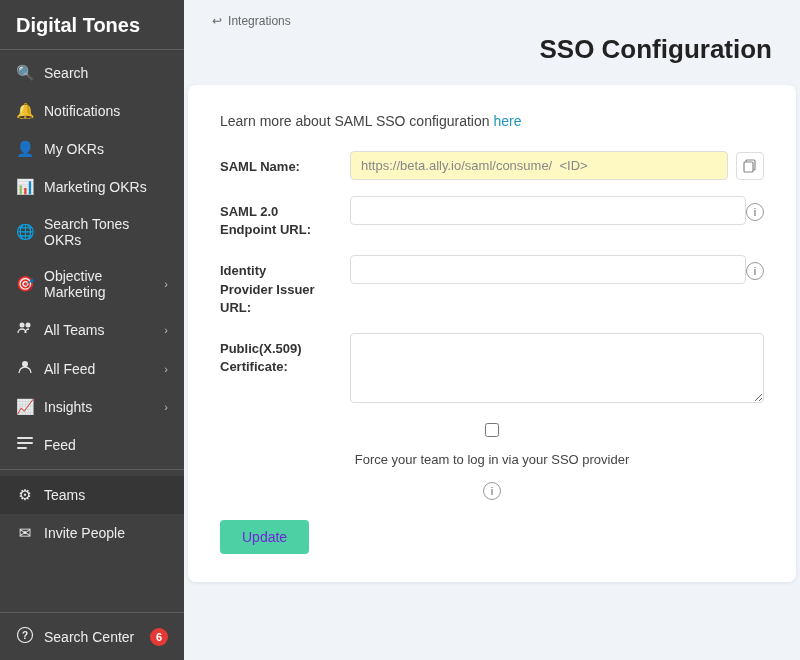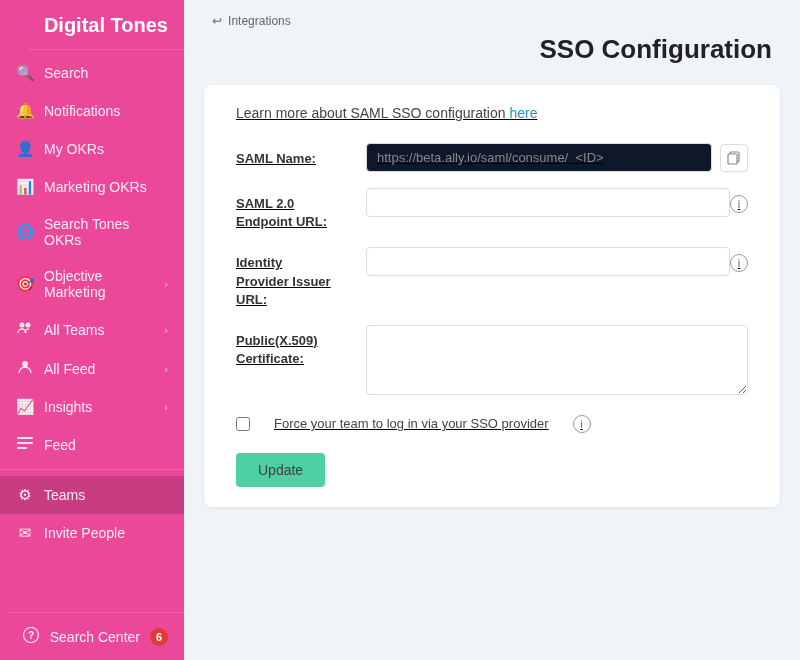--- a/index.html
+++ b/index.html
@@ -2,26 +2,25 @@
 <html><head>
   <meta charset="utf-8">
   <style>
     * { box-sizing: border-box; margin: 0; padding: 0; }
     body { font-family: -apple-system, BlinkMacSystemFont, 'Segoe UI', sans-serif; display: flex; height: 660px; width: 800px; overflow: hidden; background: #f0f4f8; }
 
     
     .sidebar {
       width: 184px;
       min-width: 184px;
-      background: #ec4899;
+      background: #404040;
       display: flex;
       flex-direction: column;
       height: 660px;
       overflow: hidden;
-      align-items: flex-end;
     }
     .sidebar-logo {
       padding: 14px 16px 12px;
       font-size: 20px;
       font-weight: 700;
       color: #fff;
       border-bottom: 1px solid rgba(255,255,255,0.15);
     }
     .sidebar-nav {
       flex: 1;
@@ -82,26 +81,25 @@
       margin-bottom: 6px;
     }
     .page-title {
       font-size: 26px;
       font-weight: 600;
       color: #222;
       margin-bottom: 14px;
       text-align: right;
     }
     .content-card {
-      margin: 0 20px 20px;
+      margin: 0 4px 20px;
       background: #fff;
       border-radius: 8px;
-      padding: 20px 32px;
+      padding: 28px 32px;
       box-shadow: 0 1px 4px rgba(0,0,0,0.07);
-      text-decoration: underline;
     }
     .saml-info {
       font-size: 14px;
       color: #444;
       margin-bottom: 22px;
     }
     .saml-info a {
       color: #2196c4;
       text-decoration: none;
     }
@@ -139,21 +137,21 @@
       align-items: center;
       gap: 8px;
     }
     .saml-name-input {
       flex: 1;
       padding: 6px 10px;
       border: 1px solid #ddd;
       border-radius: 4px;
       font-size: 13px;
       color: #888;
-      background: #0f172a;
+      background: #fef9c3;
       outline: none;
     }
     .copy-icon-btn {
       width: 28px;
       height: 28px;
       border: 1px solid #ddd;
       border-radius: 4px;
       background: #fff;
       cursor: pointer;
       display: flex;
@@ -184,36 +182,37 @@
       border-radius: 4px;
       font-size: 13px;
       color: #333;
       outline: none;
       resize: vertical;
       min-height: 70px;
     }
     .checkbox-row {
       display: flex;
       align-items: center;
-      gap: 24px;
+      gap: 15px;
       margin-bottom: 20px;
       margin-left: 0;
+      flex-direction: column;
     }
     .checkbox-row input[type="checkbox"] {
       width: 14px;
       height: 14px;
       cursor: pointer;
     }
     .checkbox-label {
       font-size: 13px;
       color: #444;
     }
     .update-btn {
       background: #4dd0a4;
-      color: #404040;
+      color: #6d28d9;
       border: none;
       border-radius: 4px;
       padding: 9px 22px;
       font-size: 14px;
       font-weight: 500;
       cursor: pointer;
     }
   </style>
 </head>
 <body>

